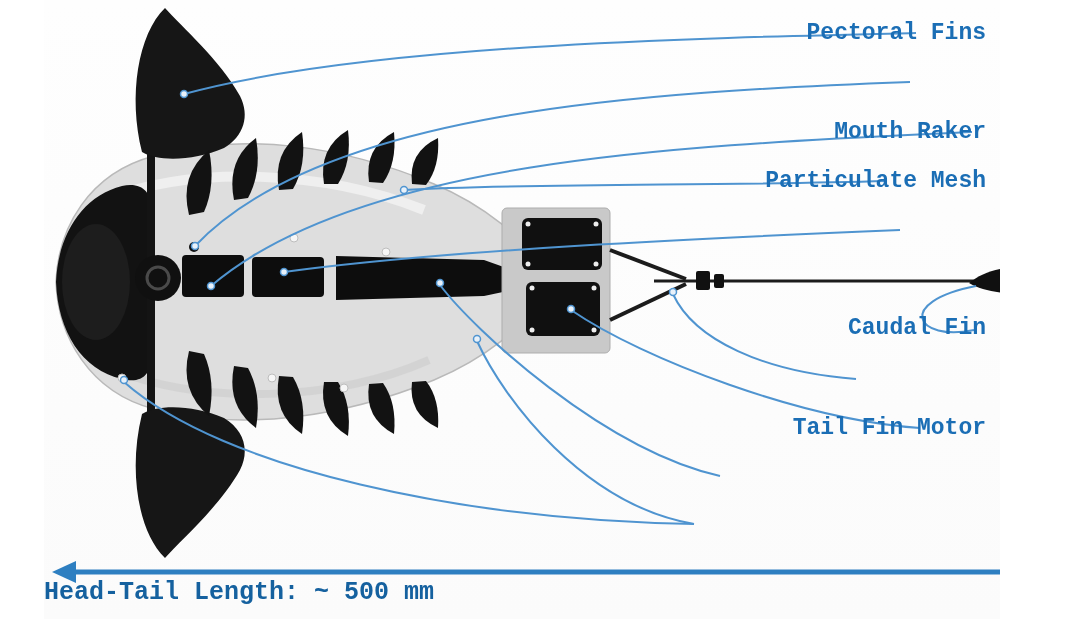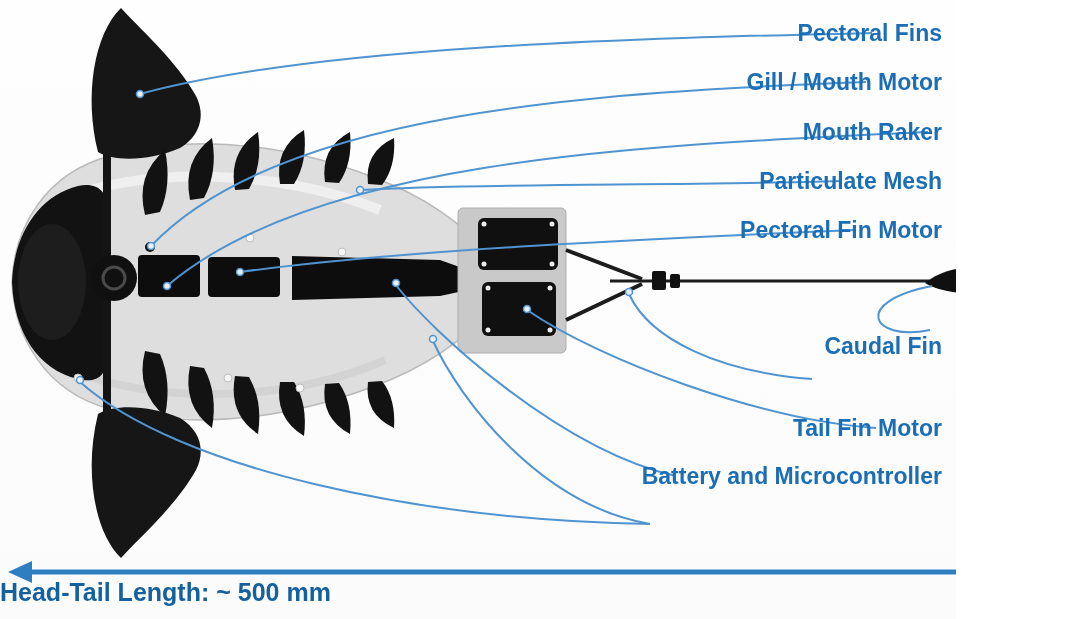--- a/index.html
+++ b/index.html
@@ -1,21 +1,22 @@
 <!DOCTYPE html>
 <html><head>
 <meta charset="utf-8">
 <style>
   html,body { margin:0; padding:0; background:#ffffff; }
   .canvas {
     position:relative;
     width:956px; height:619px;
     background:linear-gradient(180deg,#fefefe 0%,#fbfbfb 100%);
     overflow:hidden;
-    font-family:Liberation Sans, sans-serif;
+    font-family:Liberation Mono, monospace;
+    margin-left:44px;
   }
   .diagram-svg { position:absolute; left:0; top:0; width:1080px; height:619px; }
   .callout {
     position:absolute;
     right:14px;
     color:#1b6eb5;
     font-weight:bold;
     font-size:23px;
     line-height:28px;
     white-space:nowrap;
@@ -160,23 +161,20 @@
     </g>
 
     <g>
       <line x1="28" y1="572" x2="1052" y2="572" stroke="#2e7fc1" stroke-width="5"></line>
       <polygon points="8,572 32,561 32,583" fill="#2e7fc1"></polygon>
       <polygon points="1072,572 1048,561 1048,583" fill="#2e7fc1"></polygon>
     </g>
   </svg>
 
   <div class="callout" style="top:19px;">Pectoral Fins</div>
-  <div class="callout" style="top:68px;">Gill / Mouth Motor</div>
   <div class="callout" style="top:118px;">Mouth Raker</div>
   <div class="callout" style="top:167px;">Particulate Mesh</div>
-  <div class="callout" style="top:216px;">Pectoral Fin Motor</div>
-  <div class="callout" style="top:332px;">Caudal Fin</div>
+  <div class="callout" style="top:314px;">Caudal Fin</div>
   <div class="callout" style="top:414px;">Tail Fin Motor</div>
-  <div class="callout" style="top:462px;">Battery and Microcontroller</div>
 
   <div class="dim-label">Head-Tail Length: ~ 500 mm</div>
 
 </div>
 
 </body></html>

